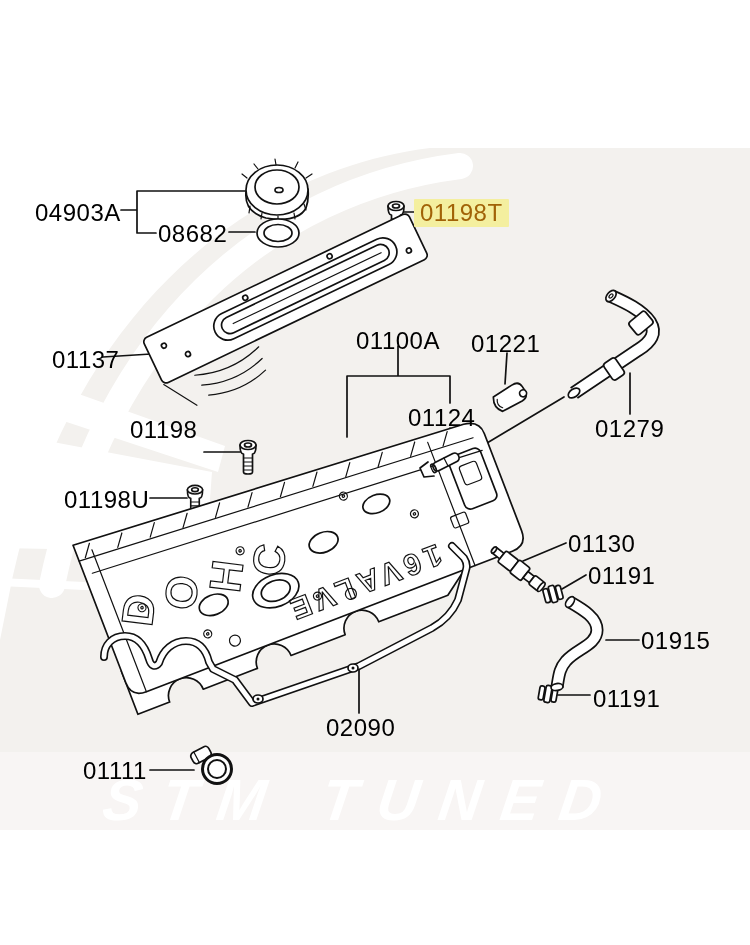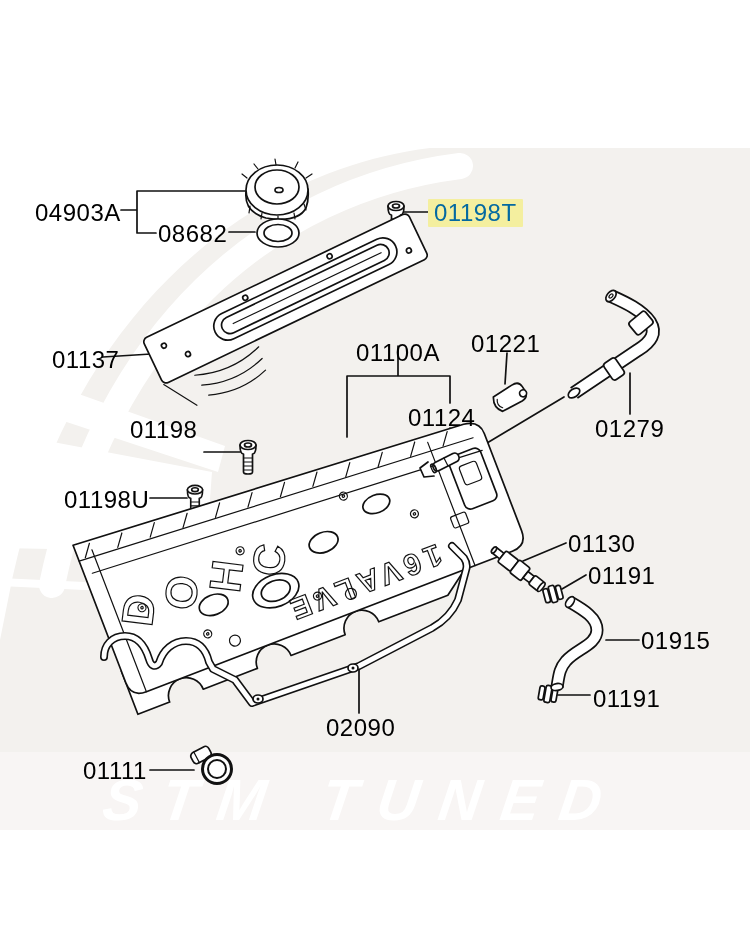--- a/index.html
+++ b/index.html
@@ -230,23 +230,23 @@
         <rect class="ln fw" x="-10" y="-6" width="20" height="12" rx="4"></rect>
         <path class="ln thin" d="M-5,-6 V6"></path>
       </g>
       <circle cx="217" cy="769" r="14.5" fill="#fff" stroke="#111" stroke-width="3"></circle>
       <circle cx="217" cy="769" r="9" fill="none" stroke="#111" stroke-width="2"></circle>
     </g>
   </svg>
 
   <div class="lbl" style="left:35px;top:200px">04903A</div>
   <div class="lbl" style="left:158px;top:221px">08682</div>
-  <div class="lbl hl" style="left: 428px; top: 199px; background: rgb(244, 239, 159); color: #0369a1;">01198T</div>
+  <div class="lbl hl" style="left: 414px; top: 199px; background: rgb(244, 239, 159); color: #a16207;">01198T</div>
   <div class="lbl" style="left:52px;top:347px">01137</div>
-  <div class="lbl" style="left:356px;top:340px">01100A</div>
+  <div class="lbl" style="left:356px;top:328px">01100A</div>
   <div class="lbl" style="left:471px;top:331px">01221</div>
   <div class="lbl" style="left:408px;top:405px">01124</div>
   <div class="lbl" style="left:595px;top:416px">01279</div>
   <div class="lbl" style="left:130px;top:417px">01198</div>
   <div class="lbl" style="left:64px;top:487px">01198U</div>
   <div class="lbl" style="left:568px;top:531px">01130</div>
   <div class="lbl" style="left:588px;top:563px">01191</div>
   <div class="lbl" style="left:641px;top:628px">01915</div>
   <div class="lbl" style="left:593px;top:686px">01191</div>
   <div class="lbl" style="left:326px;top:715px">02090</div>

